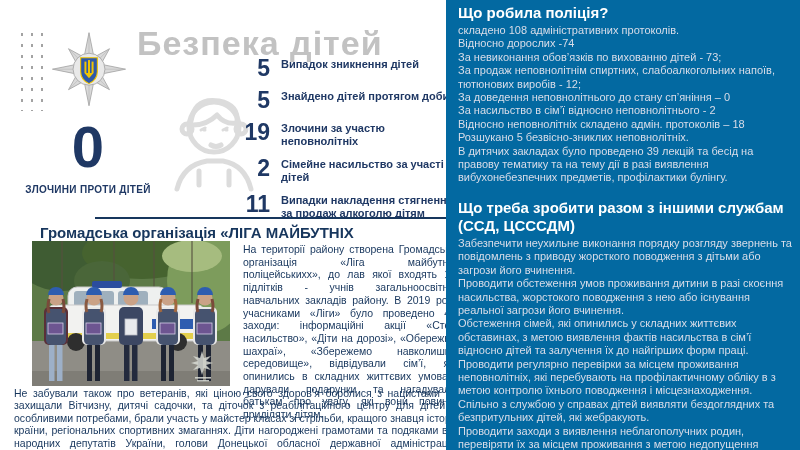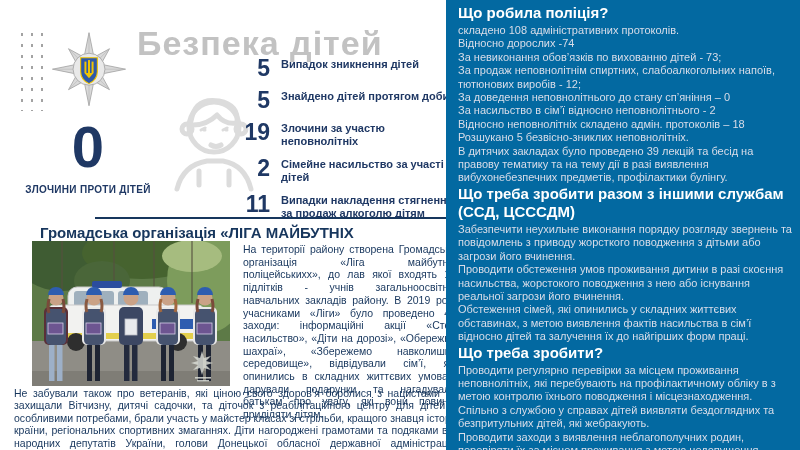--- a/index.html
+++ b/index.html
@@ -38,21 +38,21 @@
   .org-paragraph { position:absolute; left:243px; top:243px; width:213px;
                    font-size:10.5px; line-height:1.21; color:#17365d; text-align:justify; }
 
   .org-bottom { position:absolute; left:14px; top:387px; width:442px;
                 font-size:10.5px; line-height:1.18; color:#17365d; text-align:justify; }
 
   
   .right { position:absolute; left:446px; top:0; width:354px; height:450px;
            background:#0369a1; padding:2px 8px 4px 12px; color:#dfe3ee; }
   .rp-section h2 { color:#ffffff; font-size:15px; font-weight:700; line-height:1.2; margin:2px 0 2px 0; }
-  .rp-section + .rp-section h2 { margin-top:0; }
+  .rp-section + .rp-section h2 { margin-top:14px; }
   .rp-line { font-size:11px; line-height:1.22; color:#d9dde9; }
 </style>
 </head>
 <body>
 
 <div class="slide">
 
   <div class="left">
 
     <div class="dots"></div>
@@ -256,21 +256,20 @@
       <h2>Що треба зробити разом з іншими  службам (ССД, ЦСССДМ)</h2>
       <div>
 
       <div class="rp-line">Забезпечити неухильне виконання порядку розгляду звернень та повідомлень з приводу жорсткого поводження з дітьми або загрози його вчинення.</div>
           <div class="rp-line">Проводити обстеження умов проживання дитини в разі скоєння насильства, жорстокого поводження з нею або існування реальної загрози його вчинення.</div>
           <div class="rp-line">Обстеження сімей, які опинились у складних життєвих обставинах, з метою виявлення фактів насильства в сім’ї відносно дітей та залучення їх до найгірших форм праці.</div>
         </div>
     </div>
 
     <div class="rp-section">
-      <h2>Що треба зробити?</h2>
       <div>
 
       <div class="rp-line">Проводити регулярно перевірки за місцем проживання неповнолітніх, які перебувають на профілактичному обліку в з метою контролю їхнього поводження і місцезнаходження.</div>
           <div class="rp-line">Спільно з службою у справах дітей  виявляти бездоглядних та безпритульних дітей, які жебракують.</div>
           <div class="rp-line">Проводити заходи з виявлення неблагополучних родин, перевіряти їх за місцем проживання з метою недопущення здійснення протиправних дій з боку неповнолітніх і в їхньому відношенні.</div>
         </div>
     </div>
 
   </div>
 </div>

